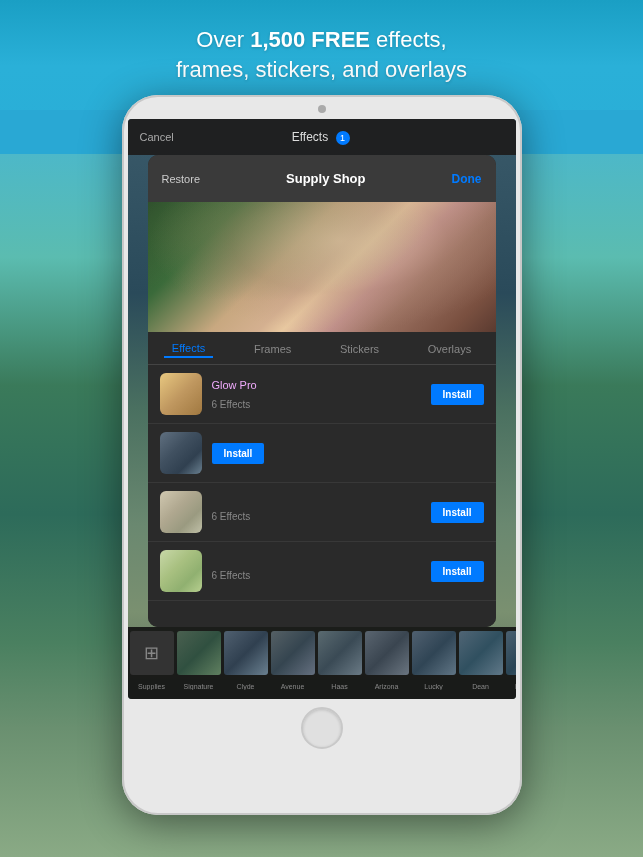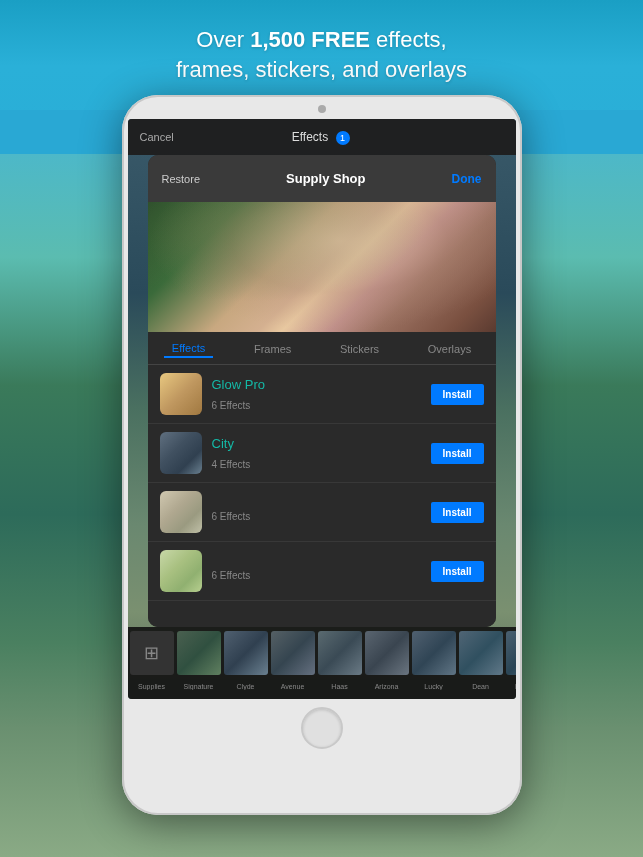--- a/index.html
+++ b/index.html
@@ -229,22 +229,22 @@
     .pack-thumb-wanderlust {
       background: linear-gradient(135deg, #d0c8b0 0%, #b0a890 40%, #9a9a80 70%, #c0c0a8 100%);
     }
     .pack-thumb-spring {
       background: linear-gradient(135deg, #c8d8a8 0%, #a8c080 40%, #90b070 70%, #b8d090 100%);
     }
     .pack-info {
       flex: 1;
     }
     .pack-name {
-      color: #14b8a6;
-      font-size: 13px;
+      color: #f0abfc;
+      font-size: 11px;
       font-weight: 500;
     }
     .pack-count {
       color: #888;
       font-size: 10px;
       margin-top: 8px;
     }
     .install-btn {
       background: #007aff;
       color: white;
@@ -387,24 +387,20 @@
           <div class="pack-thumb pack-thumb-glow"></div>
           <div class="pack-info">
             <div class="pack-name">Glow Pro</div>
             <div class="pack-count">6 Effects</div>
           </div>
           <div class="install-btn">Install</div>
         </div>
 
         <div class="pack-item">
           <div class="pack-thumb pack-thumb-city"></div>
-          <div class="pack-info">
-            <div class="pack-name">City</div>
-            <div class="pack-count">4 Effects</div>
-          </div>
           <div class="install-btn">Install</div>
         </div>
 
         <div class="pack-item">
           <div class="pack-thumb pack-thumb-wanderlust"></div>
           <div class="pack-info">
             <div class="pack-count">6 Effects</div>
           </div>
           <div class="install-btn">Install</div>
         </div>

